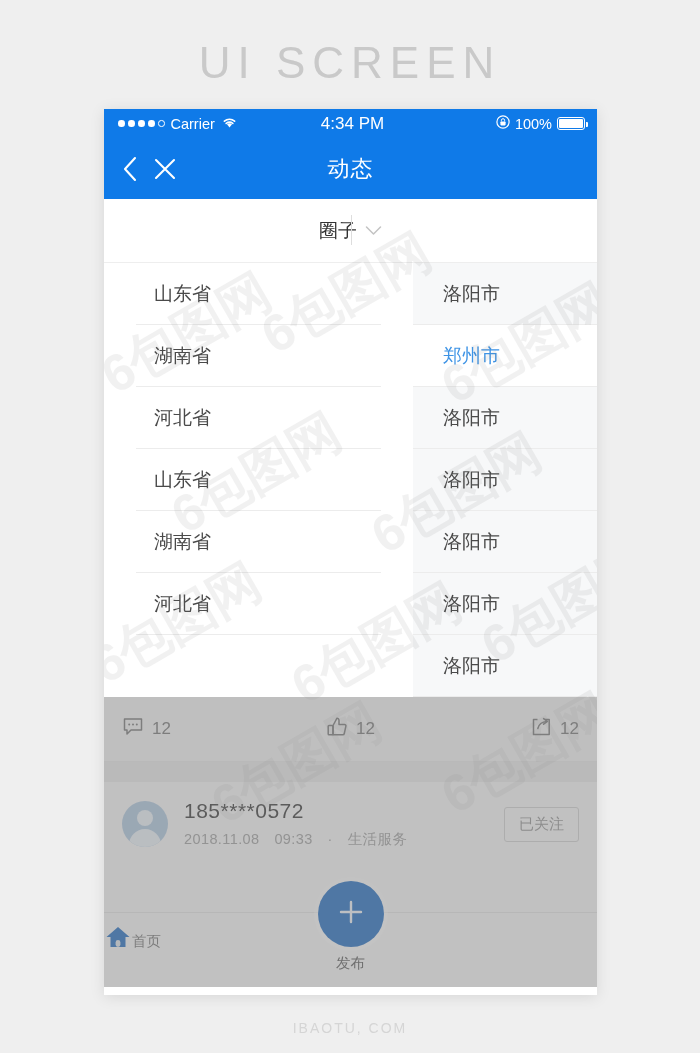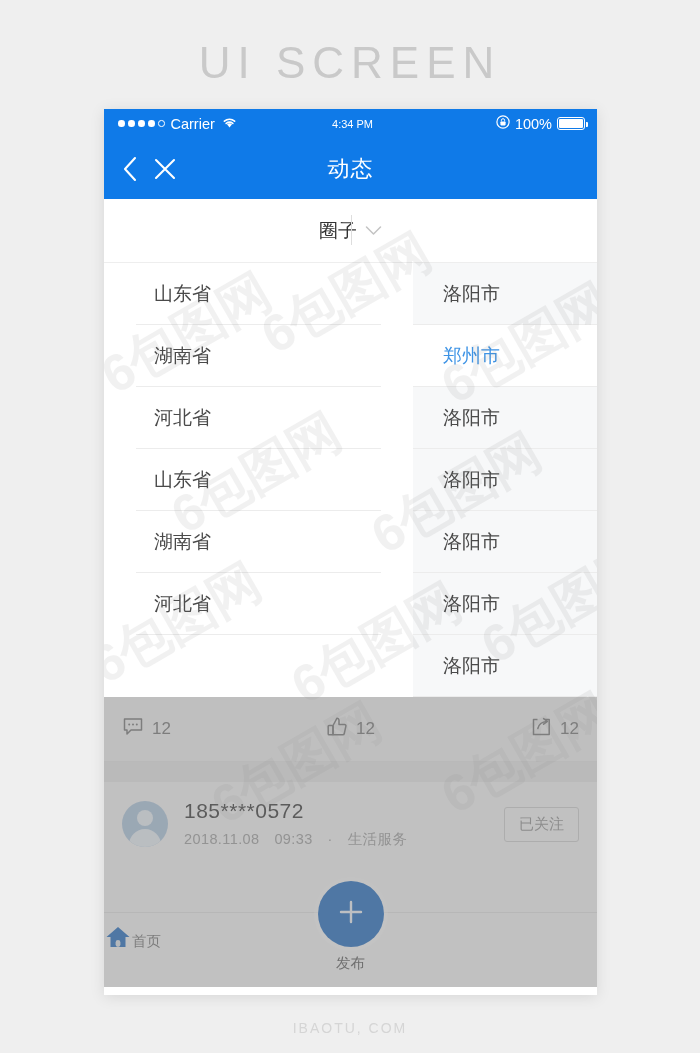--- a/index.html
+++ b/index.html
@@ -37,21 +37,21 @@
     display:flex;align-items:center;
     font-size:14.5px;position:relative;gap:40px;
   }
   .sb-left{display:flex;align-items:center;gap:6px;padding-left:14px;}
   .dots{display:flex;align-items:center;gap:3.5px;}
   .dot{width:6.5px;height:6.5px;border-radius:50%;background:#fff;}
   .dot.hollow{background:transparent;border:1.2px solid #fff;width:4.5px;height:4.5px;}
   .wifi{display:inline-block;}
   .sb-center{
     position:absolute;left:4px;right:0;text-align:center;
-    font-size:11px;font-weight:500;pointer-events:none;
+    font-size:17px;font-weight:500;pointer-events:none;
   }
   .sb-right{
     margin-left:auto;display:flex;align-items:center;gap:5px;padding-right:12px;
   }
   .lockrot{display:inline-block;}
   .battery{
     width:28px;height:12.5px;border:1.4px solid #fff;border-radius:3px;
     position:relative;box-sizing:border-box;padding:1.2px;
   }
   .battery::after{

